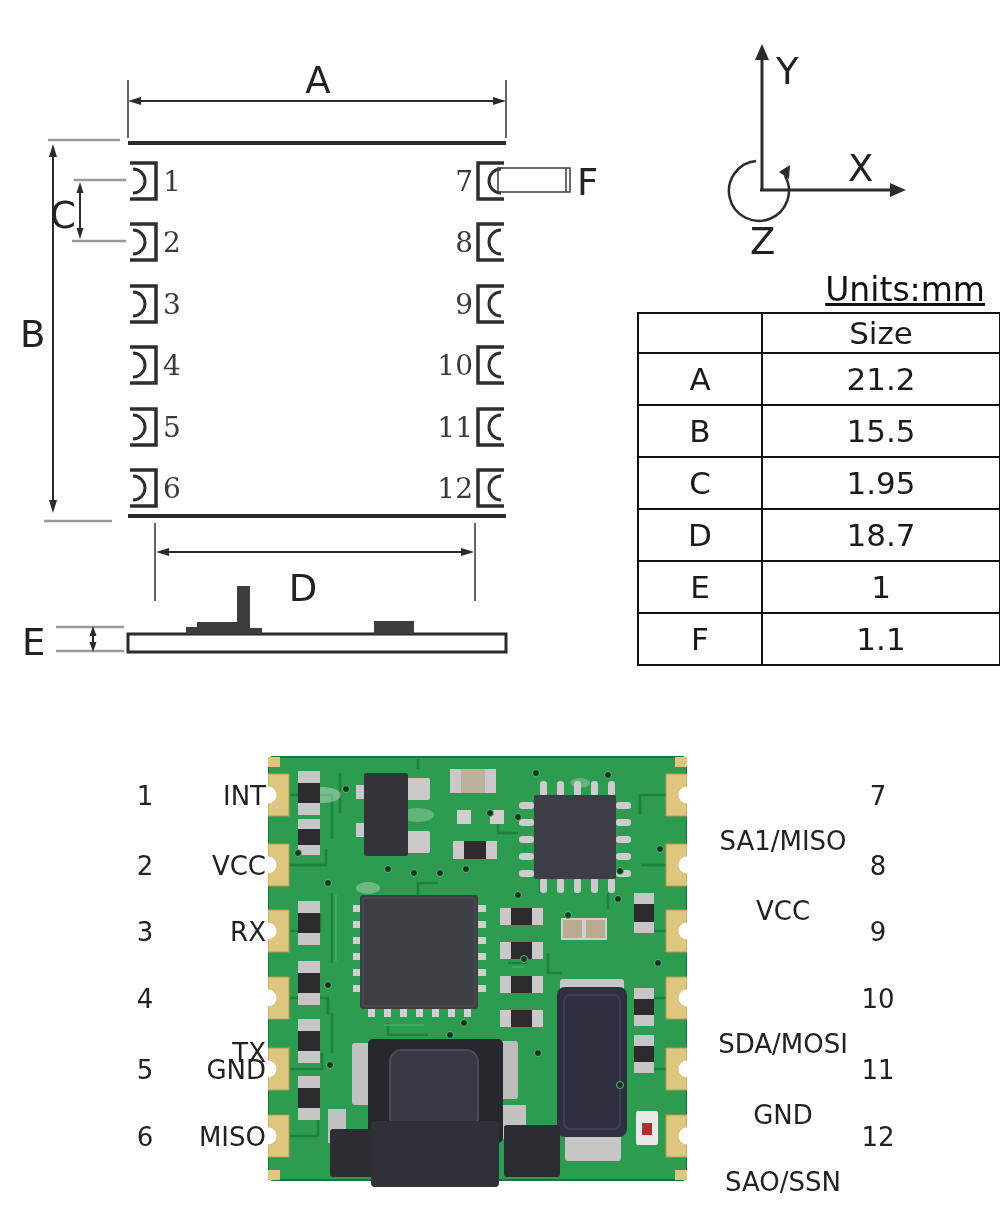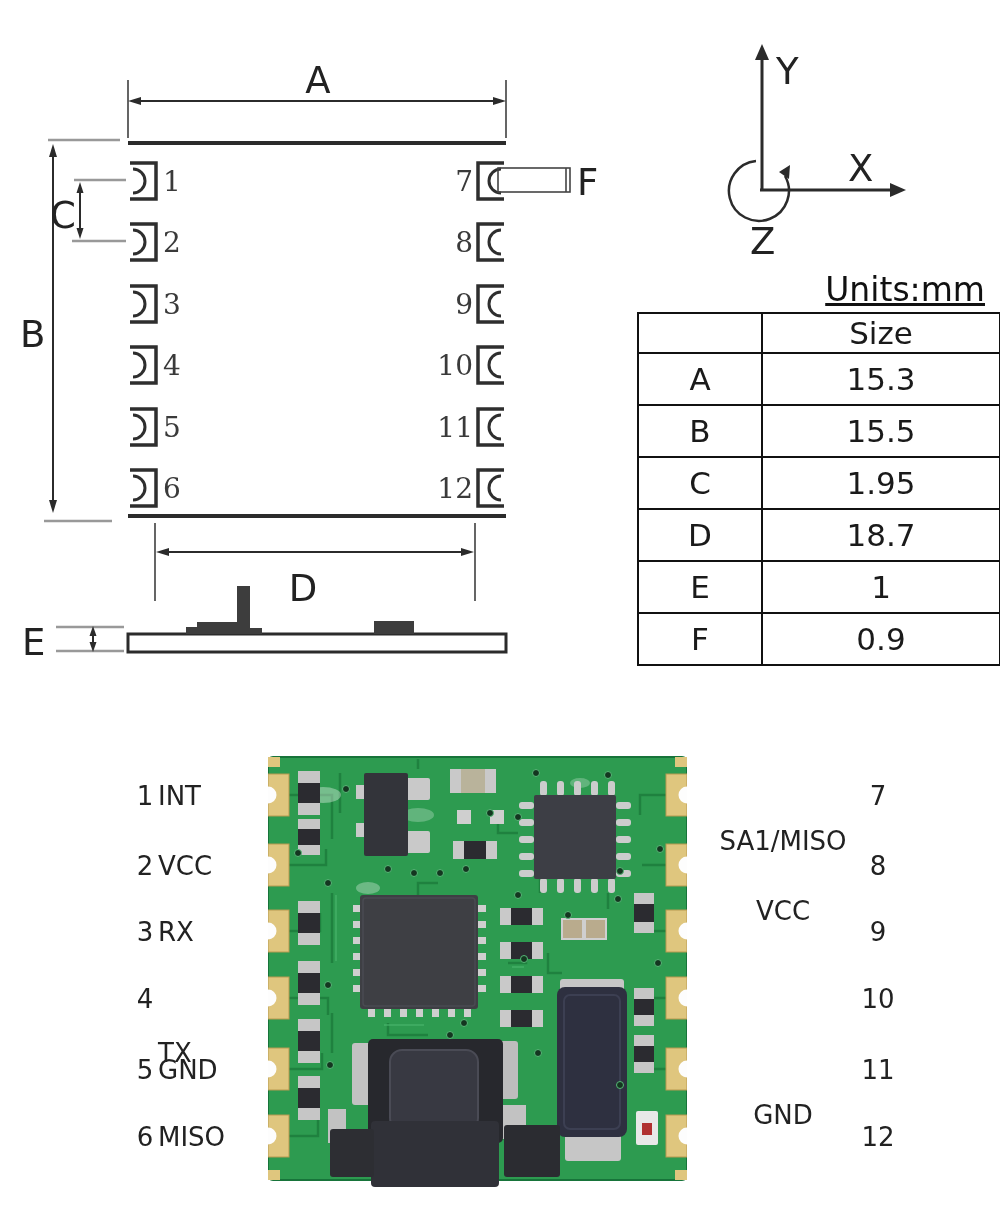--- a/index.html
+++ b/index.html
@@ -11,21 +11,21 @@
   .units{position:absolute;left:613px;top:270px;width:372px;text-align:right;
          font-size:33px;color:#111;letter-spacing:0px;text-decoration:underline;}
   #dim-table{position:absolute;left:613px;top:312px;border-collapse:collapse;table-layout:fixed;
              width:364px;font-size:31px;color:#1a1a1a;margin-left:24px;}
   #dim-table td{border:2.5px solid #111;text-align:center;padding:0;vertical-align:middle;overflow:hidden;}
   #dim-table .c1{width:122px;}
   #dim-table tr.hdr td{height:38px;}
   #dim-table tr.row td{height:50px;}
   .pinlab{position:absolute;height:34px;line-height:34px;font-size:26px;color:#222;white-space:nowrap;}
   .pl-num-l{left:130px;width:30px;text-align:center;}
-  .pl-name-l{left:158px;width:108px;text-align:left;}
+  .pl-name-l{left:158px;width:108px;text-align:right;}
   .pl-name-r{left:698px;width:170px;text-align:center;margin-top:45px;}
   .pl-num-r{left:858px;width:40px;text-align:center;}
   .dimletter{font-family:"DejaVu Sans","Liberation Sans",sans-serif;font-size:37px;fill:#222;}
   .pinnum{font-family:"DejaVu Serif","Liberation Serif",serif;font-size:28px;fill:#3a3a3a;}
   .thick{stroke:#2b2b2b;stroke-width:4;fill:none;}
   .pinframe{stroke:#2e2e2e;stroke-width:3.5;fill:none;}
   .pinarc{stroke:#2e2e2e;stroke-width:3;fill:none;}
   .dimline{stroke:#2b2b2b;stroke-width:2;fill:none;}
   .extgray{stroke:#999;stroke-width:2.5;fill:none;}
   .extthin{stroke:#555;stroke-width:1.8;fill:none;}
@@ -163,41 +163,41 @@
   <div class="units">Units:mm</div>
 
   <table id="dim-table">
     <tbody>
         <tr class="hdr">
       <td class="c1"></td>
       <td>Size</td>
     </tr>
     <tr class="row">
       <td class="c1">A</td>
-      <td>15.3</td>
+      <td>21.2</td>
     </tr>
     <tr class="row">
       <td class="c1">B</td>
       <td>15.5</td>
     </tr>
     <tr class="row">
       <td class="c1">C</td>
       <td>1.95</td>
     </tr>
     <tr class="row">
       <td class="c1">D</td>
       <td>18.7</td>
     </tr>
     <tr class="row">
       <td class="c1">E</td>
       <td>1</td>
     </tr>
     <tr class="row">
       <td class="c1">F</td>
-      <td>0.9</td>
+      <td>1.1</td>
     </tr>
   </tbody>
     </table>
 
   <svg id="pcb-svg" width="419" height="440" viewBox="0 0 419 440">
 
     <rect x="0" y="4" width="419" height="423" rx="5" fill="#2D9B50" stroke="#17743A" stroke-width="2"></rect>
 
     <g stroke="#1E7F3E" stroke-width="2.5" fill="none" opacity="0.9">
       <path d="M21,42 H64 V86"></path>
@@ -459,18 +459,20 @@
   <div class="pinlab pl-num-l" style="top:1053px">5</div>
   <div class="pinlab pl-name-l" style="top:1053px">GND</div>
   <div class="pinlab pl-num-l" style="top:1120px">6</div>
   <div class="pinlab pl-name-l" style="top:1120px">MISO</div>
 
   <div class="pinlab pl-name-r" style="top:779px">SA1/MISO</div>
   <div class="pinlab pl-num-r" style="top:779px">7</div>
   <div class="pinlab pl-name-r" style="top:849px">VCC</div>
   <div class="pinlab pl-num-r" style="top:849px">8</div>
   <div class="pinlab pl-num-r" style="top:915px">9</div>
+  <div class="pinlab pl-name-r" style="top:982px">SDA/MOSI</div>
   <div class="pinlab pl-num-r" style="top:982px">10</div>
   <div class="pinlab pl-name-r" style="top:1053px">GND</div>
   <div class="pinlab pl-num-r" style="top:1053px">11</div>
+  <div class="pinlab pl-name-r" style="top:1120px">SAO/SSN</div>
   <div class="pinlab pl-num-r" style="top:1120px">12</div>
 
 </div>
 
 </body></html>

